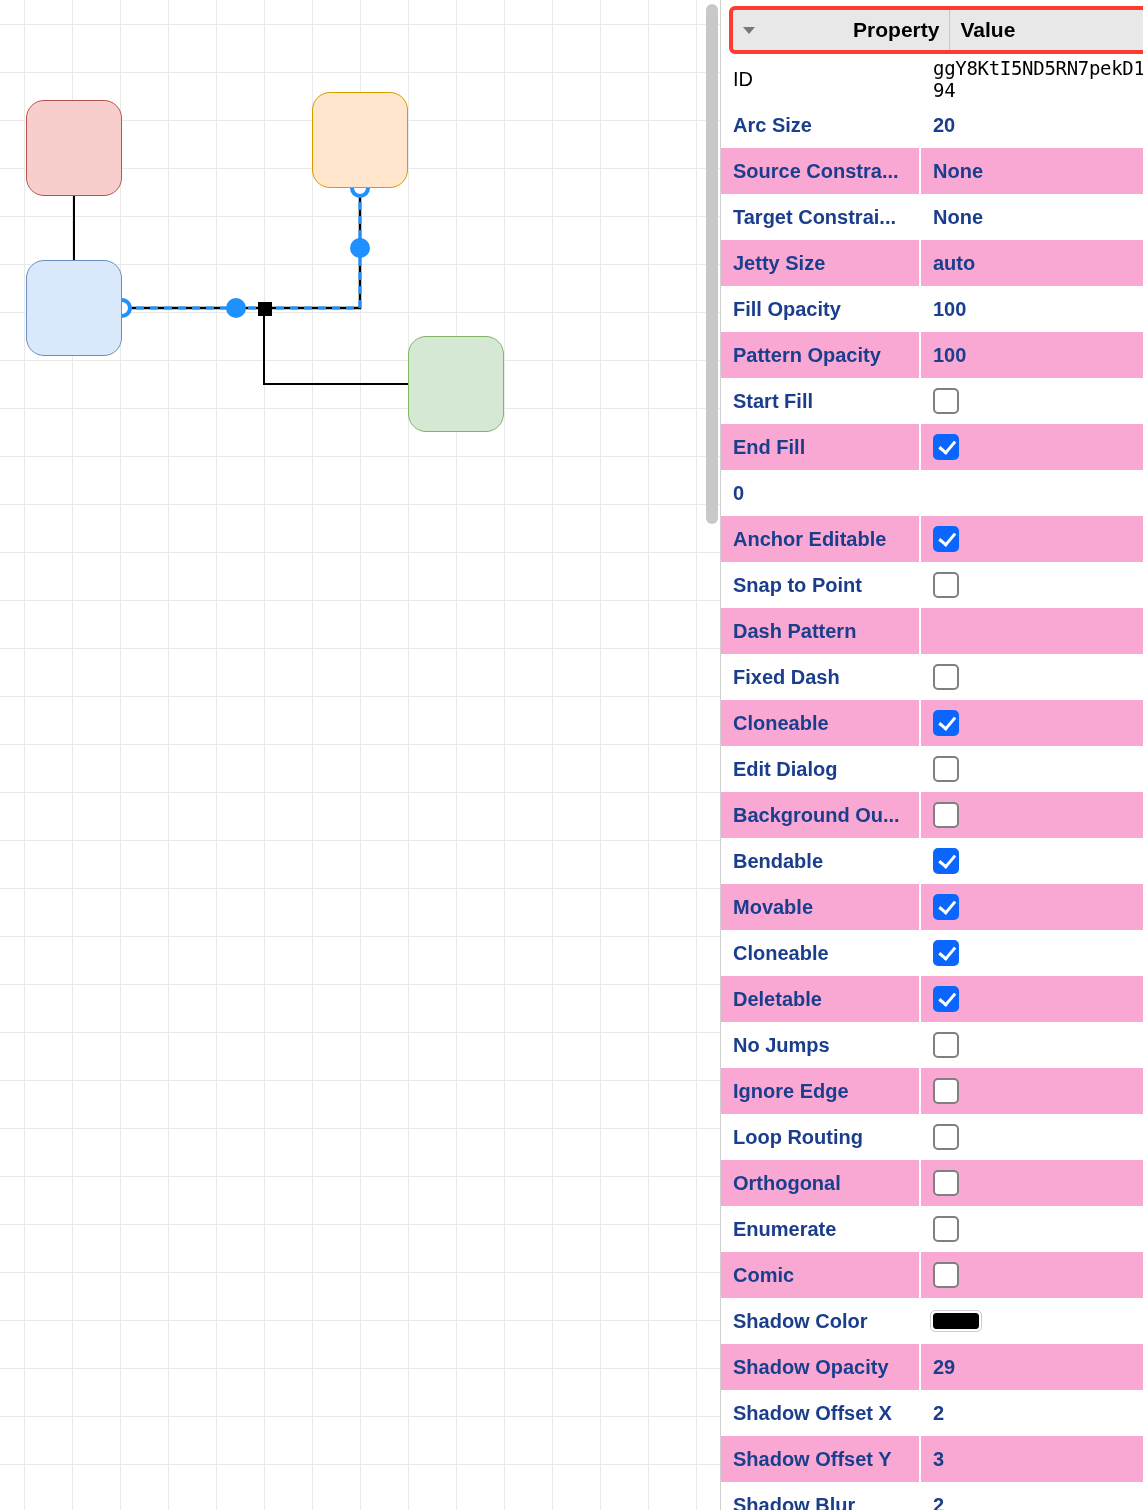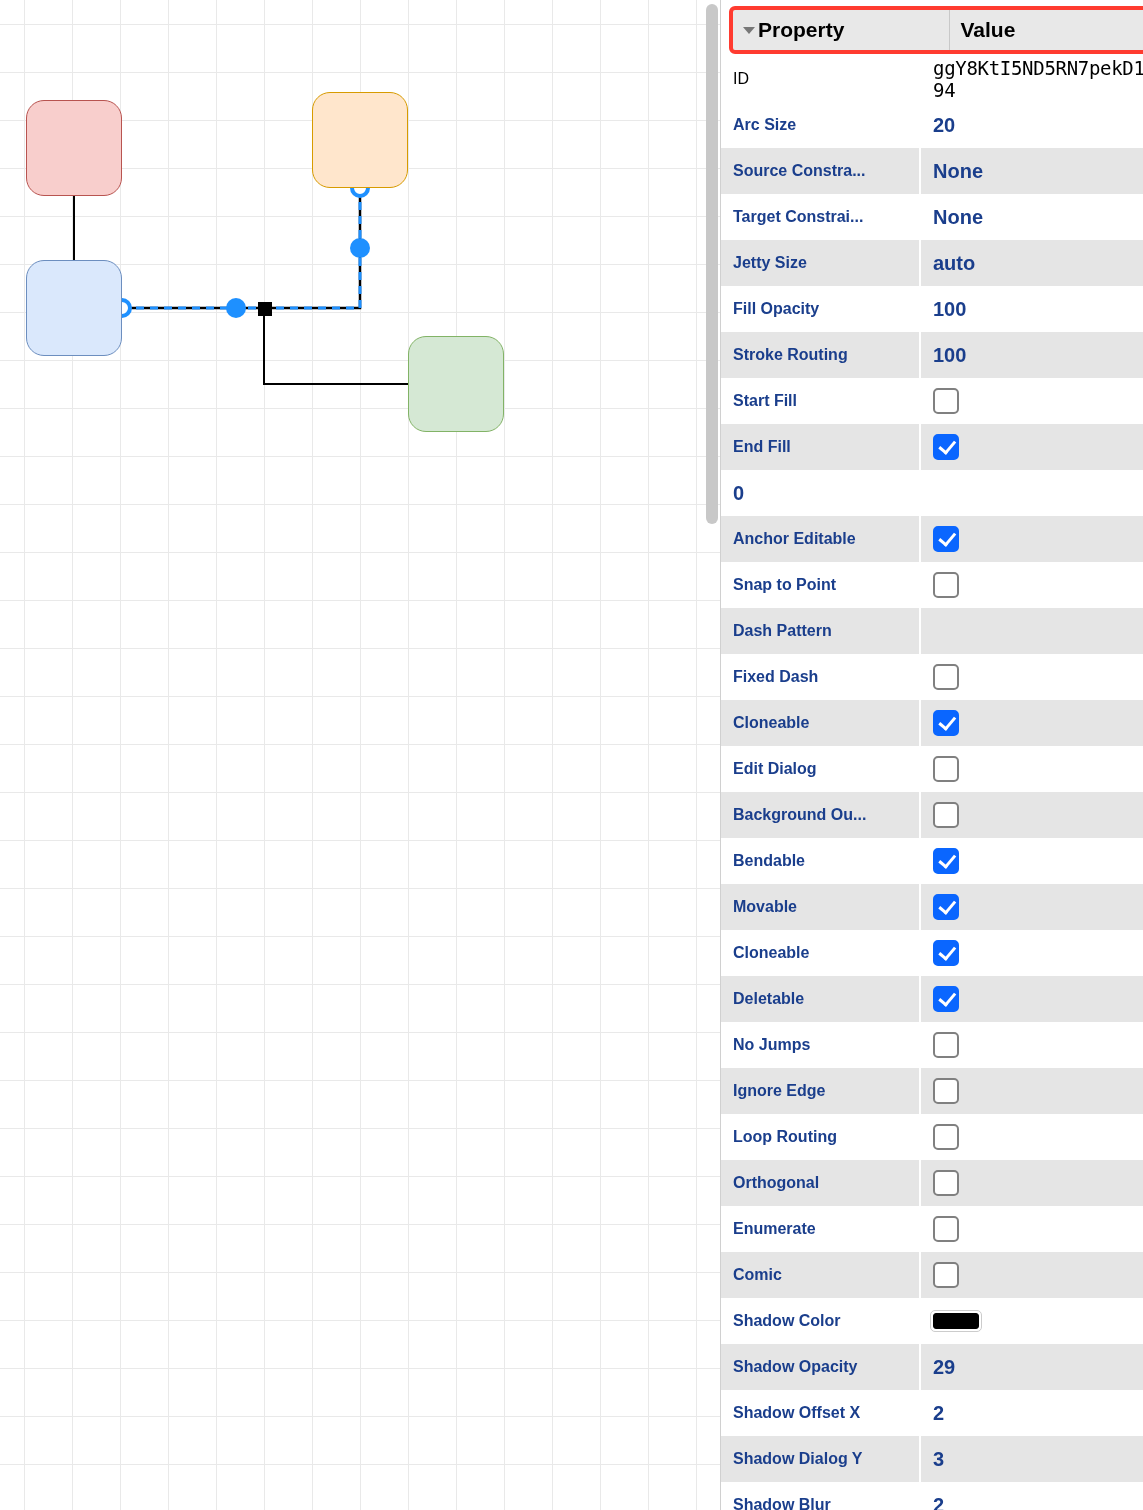--- a/index.html
+++ b/index.html
@@ -26,29 +26,29 @@
   .node.red    { left: 26px;  top: 100px; background:#f8cecc; border-color:#b85450; }
   .node.orange { left: 312px; top: 92px;  background:#ffe6cc; border-color:#d79b00; }
   .node.blue   { left: 26px;  top: 260px; background:#dae8fc; border-color:#6c8ebf; }
   .node.green  { left: 408px; top: 336px; background:#d5e8d4; border-color:#82b366; }
   svg.edges { position:absolute; inset:0; width:100%; height:100%; pointer-events:none; }
   .scroll-track { position:absolute; right:0; top:0; width:16px; height:100%; background:transparent; }
   .scroll-thumb { position:absolute; right:2px; top:4px; width:12px; height:520px; background:#c8c8c8; border-radius:6px; }
 
   .panel { flex: 1; height:100%; border-left:1px solid #d0d0d0; display:flex; flex-direction:column; background:#fff; }
   .highlight-box { border:4px solid #ff3b30; border-radius:6px; margin:6px 8px 2px 8px; display:flex; background:#e8e8e8; }
-  .hdr-cell { flex:1; padding:8px 10px; font-weight:700; font-size:21px; color:#000; display:flex; align-items:center; gap:3px; }
+  .hdr-cell { flex:1; padding:8px 10px; font-weight:700; font-size:21px; color:#000; display:flex; align-items:center; gap:3px;justify-content:space-between; }
   .hdr-cell:first-child { border-right:1px solid #c8c8c8; }
   .tri { width:0;height:0;border-left:6px solid transparent;border-right:6px solid transparent;border-top:7px solid #777; }
   .rows { flex:1; overflow:hidden; }
   .row { display:flex; height:46px; align-items:stretch; }
   .row > div { display:flex; align-items:center; padding:0 12px; }
-  .pcell { flex:0 0 200px; font-weight:700; font-size:16px; color:#1a3e8c; overflow:hidden; text-overflow:ellipsis; white-space:nowrap; border-right:2px solid #fff;}
+  .pcell { flex:0 0 200px; font-weight:700; font-size:20px; color:#1a3e8c; overflow:hidden; text-overflow:ellipsis; white-space:nowrap; border-right:2px solid #fff;}
   .vcell { flex:1; font-size:20px; font-weight:700; color:#1a3e8c; }
-  .row.alt .pcell, .row.alt .vcell { background:#e5e5e5; }
+  .row.alt .pcell, .row.alt .vcell { background:#f9a8d4; }
   .row.plain .pcell { color:#000; font-weight:400; }
   .row.plain .vcell { color:#000; font-weight:400; font-family: ui-monospace, Menlo, monospace; font-size:19px; letter-spacing:-0.3px;}
   .chk { width:26px; height:26px; border:2.5px solid #808080; border-radius:5px; background:#fff; display:flex; align-items:center; justify-content:center; }
   .chk.on { background:#0a66ff; border-color:#0a66ff; }
   .chk.on::after { content:""; width:7px; height:13px; border:solid #fff; border-width:0 3px 3px 0; transform:rotate(40deg) translateY(-2px); }
   .swatch { width:46px; height:16px; background:#000; border:1px solid #000; border-radius:3px; position:relative;}
   .swatch::after{content:"";position:absolute;left:-4px;top:-4px;right:-4px;bottom:-4px;border:1px solid #ccc;border-radius:5px;}
 </style>
 </head>
 <body>
@@ -123,21 +123,21 @@
             <span>auto</span>
           </div>
         </div>
         <div class="row">
           <div class="pcell">Fill Opacity</div>
           <div class="vcell">
             <span>100</span>
           </div>
         </div>
         <div class="row alt">
-          <div class="pcell">Stroke Routing</div>
+          <div class="pcell">Pattern Opacity</div>
           <div class="vcell">
             <span>100</span>
           </div>
         </div>
         <div class="row">
           <div class="pcell">Start Fill</div>
           <div class="vcell">
             <div class="chk"></div>
           </div>
         </div>
@@ -266,21 +266,21 @@
             <span>29</span>
           </div>
         </div>
         <div class="row">
           <div class="pcell">Shadow Offset X</div>
           <div class="vcell">
             <span>2</span>
           </div>
         </div>
         <div class="row alt">
-          <div class="pcell">Shadow Dialog Y</div>
+          <div class="pcell">Shadow Offset Y</div>
           <div class="vcell">
             <span>3</span>
           </div>
         </div>
         <div class="row">
           <div class="pcell">Shadow Blur</div>
           <div class="vcell">
             <span>2</span>
           </div>
         </div>

